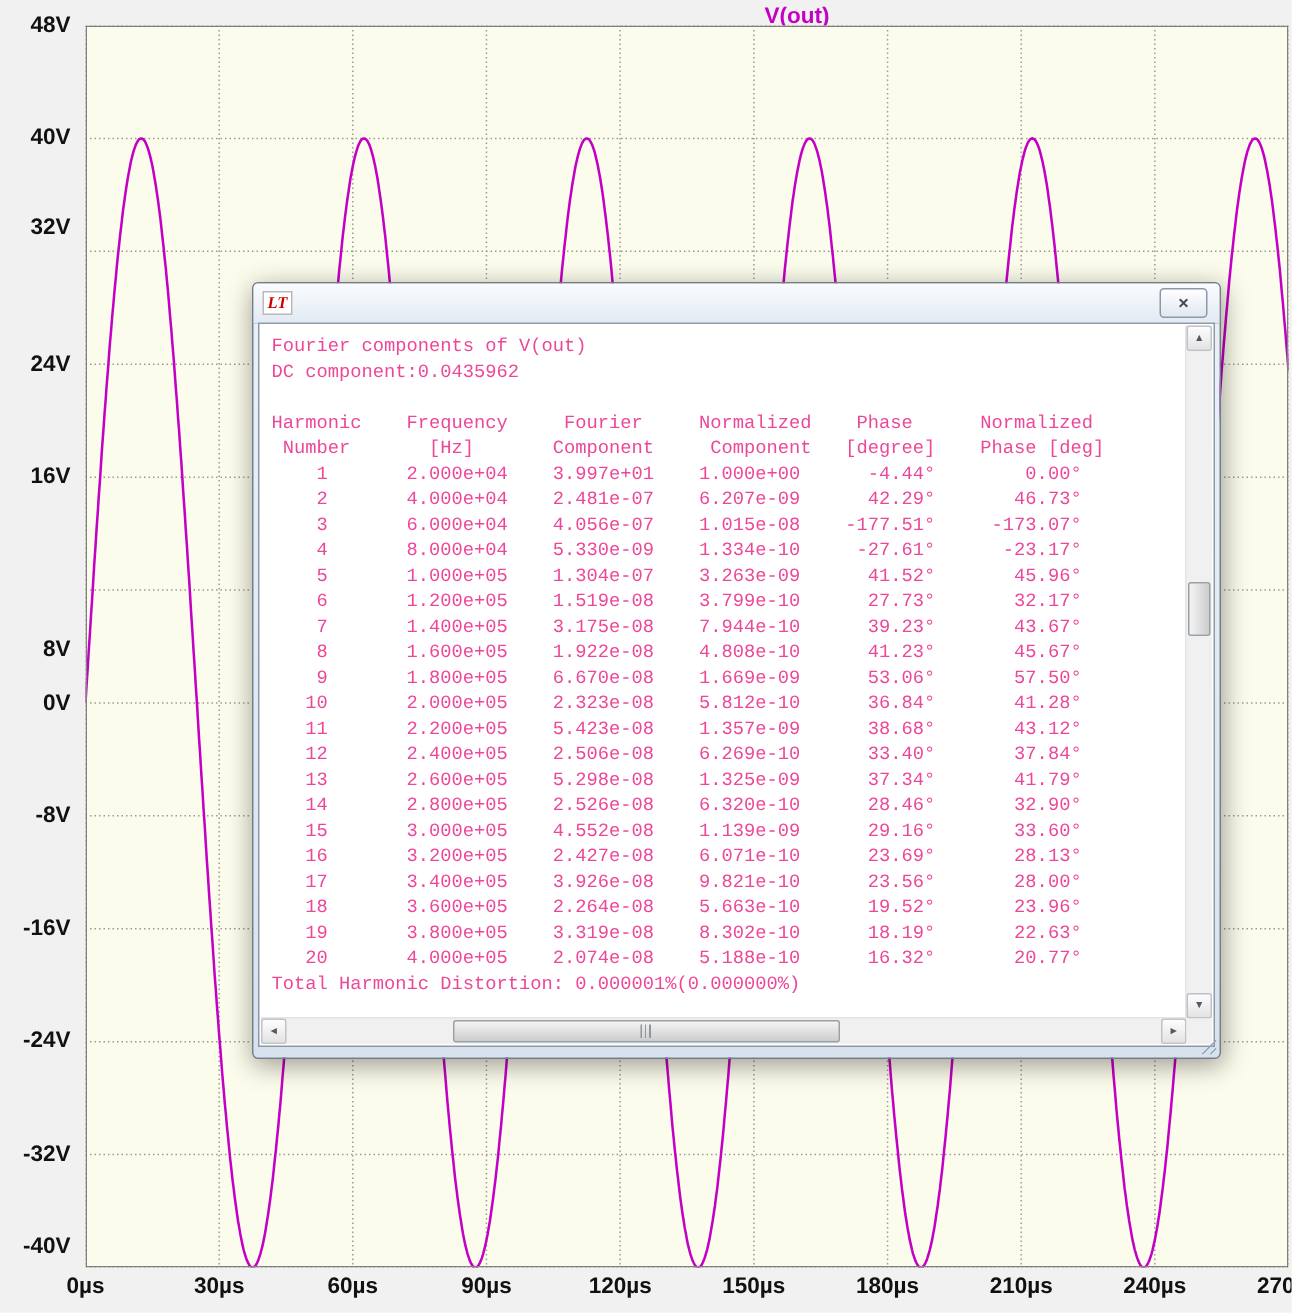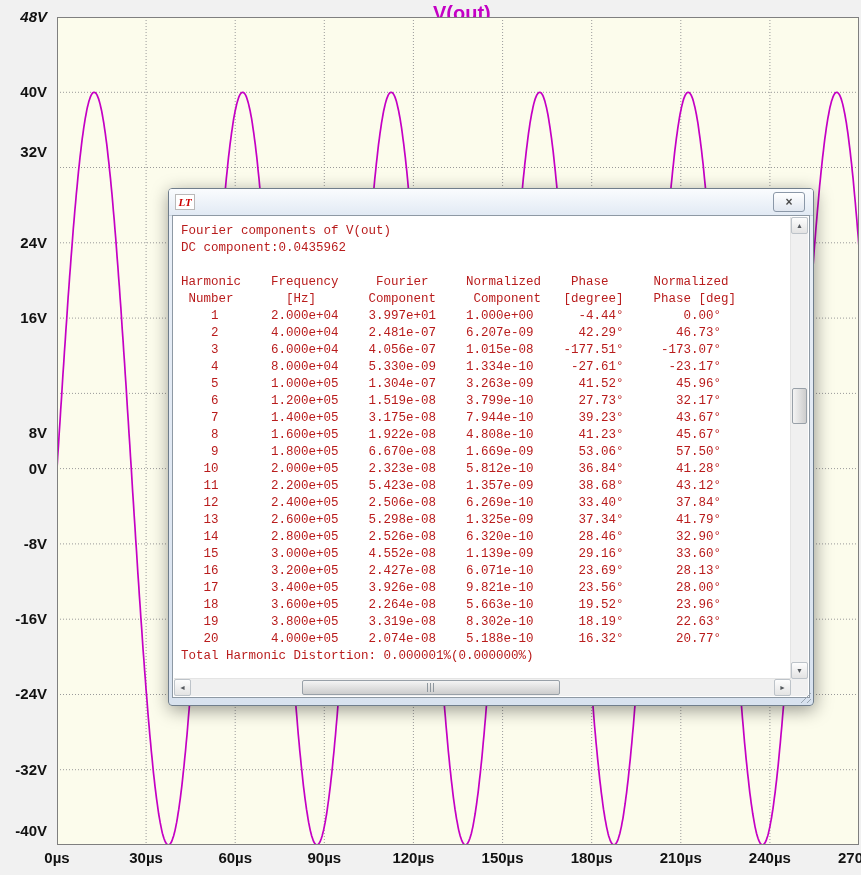--- a/index.html
+++ b/index.html
@@ -4,22 +4,22 @@
 <style>
   html,body{margin:0;padding:0;}
   body{
     width:861px;height:875px;position:relative;overflow:hidden;
     background:#F1F1F1;
     font-family:"Liberation Sans",sans-serif;
   }
 
   
   #plot-title{
-    position:absolute;top:2px;left:433px;width:120px;text-align:left;
-    font-size:20px;font-weight:bold;color:#C400C4;
+    position:absolute;top:2px;left:433px;width:120px;text-align:right;
+    font-size:15px;font-weight:bold;color:#C400C4;
   }
   #plot-area{
     position:absolute;left:57px;top:17px;width:802px;height:828px;
     background:#FCFCEC;
   }
   #trace-svg{display:block;width:802px;height:828px;}
 
   .y-tick{
     position:absolute;right:6px;width:46px;text-align:right;
     font-size:15px;font-weight:bold;color:#111;line-height:16px;
@@ -59,21 +59,21 @@
     color:#4A4A4A;font-size:12px;font-weight:bold;cursor:default;
   }
   .dialog-body{
     position:absolute;left:3px;right:3px;top:26px;bottom:7px;
     background:#FFFFFF;border:1px solid #8E99A4;
   }
   #fourier-pre{
     position:absolute;left:1px;top:1px;right:18px;bottom:18px;
     margin:0;padding:6px 0 0 7px;overflow:hidden;
     font-family:"Liberation Mono",monospace;
-    font-size:12.5px;line-height:17px;color:#b91c1c;white-space:pre;
+    font-size:12.5px;line-height:17px;color:#ec4899;white-space:pre;
   }
 
   
   .sb-v{position:absolute;top:1px;right:1px;bottom:18px;width:17px;background:#F0F0F0;border-left:1px solid #E4E4E4;}
   .sb-h{position:absolute;left:1px;right:18px;bottom:1px;height:17px;background:#F0F0F0;border-top:1px solid #E4E4E4;}
   .sb-btn{
     position:absolute;width:17px;height:17px;box-sizing:border-box;
     background:linear-gradient(#FDFDFD,#E3E3E3);
     border:1px solid #BDC3C9;border-radius:2px;
     display:flex;align-items:center;justify-content:center;
@@ -130,21 +130,21 @@
       <line x1="534.7" y1="0" x2="534.7" y2="828" stroke="#9A9A9A" stroke-width="1" stroke-dasharray="1 2"></line>
       <line x1="623.8" y1="0" x2="623.8" y2="828" stroke="#9A9A9A" stroke-width="1" stroke-dasharray="1 2"></line>
       <line x1="712.9" y1="0" x2="712.9" y2="828" stroke="#9A9A9A" stroke-width="1" stroke-dasharray="1 2"></line>
       <line x1="802.0" y1="0" x2="802.0" y2="828" stroke="#9A9A9A" stroke-width="1" stroke-dasharray="1 2"></line>
       <polyline fill="none" stroke="#C400C4" stroke-width="1.7" points="0.0,451.6 0.7,439.8 1.5,428.0 2.2,416.2 3.0,404.5 3.7,392.8 4.5,381.1 5.2,369.5 5.9,358.0 6.7,346.6 7.4,335.3 8.2,324.1 8.9,313.1 9.7,302.2 10.4,291.4 11.1,280.8 11.9,270.3 12.6,260.1 13.4,250.0 14.1,240.1 14.9,230.4 15.6,221.0 16.3,211.7 17.1,202.7 17.8,194.0 18.6,185.5 19.3,177.3 20.1,169.3 20.8,161.6 21.5,154.3 22.3,147.2 23.0,140.4 23.8,133.9 24.5,127.7 25.2,121.8 26.0,116.3 26.7,111.1 27.5,106.2 28.2,101.7 29.0,97.5 29.7,93.7 30.4,90.2 31.2,87.1 31.9,84.3 32.7,81.9 33.4,79.9 34.2,78.2 34.9,76.9 35.6,76.0 36.4,75.5 37.1,75.3 37.9,75.5 38.6,76.0 39.4,76.9 40.1,78.2 40.8,79.9 41.6,81.9 42.3,84.3 43.1,87.1 43.8,90.2 44.6,93.7 45.3,97.5 46.0,101.7 46.8,106.2 47.5,111.1 48.3,116.3 49.0,121.8 49.8,127.7 50.5,133.9 51.2,140.4 52.0,147.2 52.7,154.3 53.5,161.6 54.2,169.3 55.0,177.3 55.7,185.5 56.4,194.0 57.2,202.7 57.9,211.7 58.7,221.0 59.4,230.4 60.1,240.1 60.9,250.0 61.6,260.1 62.4,270.3 63.1,280.8 63.9,291.4 64.6,302.2 65.3,313.1 66.1,324.1 66.8,335.3 67.6,346.6 68.3,358.0 69.1,369.5 69.8,381.1 70.5,392.8 71.3,404.5 72.0,416.2 72.8,428.0 73.5,439.8 74.3,451.6 75.0,463.5 75.7,475.3 76.5,487.1 77.2,498.8 78.0,510.5 78.7,522.2 79.5,533.7 80.2,545.2 80.9,556.6 81.7,567.9 82.4,579.1 83.2,590.2 83.9,601.1 84.7,611.9 85.4,622.5 86.1,633.0 86.9,643.2 87.6,653.3 88.4,663.2 89.1,672.9 89.9,682.3 90.6,691.5 91.3,700.5 92.1,709.3 92.8,717.8 93.6,726.0 94.3,734.0 95.1,741.6 95.8,749.0 96.5,756.1 97.3,762.9 98.0,769.4 98.8,775.6 99.5,781.4 100.3,787.0 101.0,792.2 101.7,797.0 102.5,801.6 103.2,805.7 104.0,809.6 104.7,813.1 105.4,816.2 106.2,818.9 106.9,821.3 107.7,823.4 108.4,825.0 109.2,826.3 109.9,827.3 110.6,827.8 111.4,828.0 112.1,827.8 112.9,827.3 113.6,826.3 114.4,825.0 115.1,823.4 115.8,821.3 116.6,818.9 117.3,816.2 118.1,813.1 118.8,809.6 119.6,805.7 120.3,801.6 121.0,797.0 121.8,792.2 122.5,787.0 123.3,781.4 124.0,775.6 124.8,769.4 125.5,762.9 126.2,756.1 127.0,749.0 127.7,741.6 128.5,734.0 129.2,726.0 130.0,717.8 130.7,709.3 131.4,700.5 132.2,691.5 132.9,682.3 133.7,672.9 134.4,663.2 135.2,653.3 135.9,643.2 136.6,633.0 137.4,622.5 138.1,611.9 138.9,601.1 139.6,590.2 140.3,579.1 141.1,567.9 141.8,556.6 142.6,545.2 143.3,533.7 144.1,522.2 144.8,510.5 145.5,498.8 146.3,487.1 147.0,475.3 147.8,463.5 148.5,451.6 149.3,439.8 150.0,428.0 150.7,416.2 151.5,404.5 152.2,392.8 153.0,381.1 153.7,369.5 154.5,358.0 155.2,346.6 155.9,335.3 156.7,324.1 157.4,313.1 158.2,302.2 158.9,291.4 159.7,280.8 160.4,270.3 161.1,260.1 161.9,250.0 162.6,240.1 163.4,230.4 164.1,221.0 164.9,211.7 165.6,202.7 166.3,194.0 167.1,185.5 167.8,177.3 168.6,169.3 169.3,161.6 170.1,154.3 170.8,147.2 171.5,140.4 172.3,133.9 173.0,127.7 173.8,121.8 174.5,116.3 175.3,111.1 176.0,106.2 176.7,101.7 177.5,97.5 178.2,93.7 179.0,90.2 179.7,87.1 180.5,84.3 181.2,81.9 181.9,79.9 182.7,78.2 183.4,76.9 184.2,76.0 184.9,75.5 185.6,75.3 186.4,75.5 187.1,76.0 187.9,76.9 188.6,78.2 189.4,79.9 190.1,81.9 190.8,84.3 191.6,87.1 192.3,90.2 193.1,93.7 193.8,97.5 194.6,101.7 195.3,106.2 196.0,111.1 196.8,116.3 197.5,121.8 198.3,127.7 199.0,133.9 199.8,140.4 200.5,147.2 201.2,154.3 202.0,161.6 202.7,169.3 203.5,177.3 204.2,185.5 205.0,194.0 205.7,202.7 206.4,211.7 207.2,221.0 207.9,230.4 208.7,240.1 209.4,250.0 210.2,260.1 210.9,270.3 211.6,280.8 212.4,291.4 213.1,302.2 213.9,313.1 214.6,324.1 215.4,335.3 216.1,346.6 216.8,358.0 217.6,369.5 218.3,381.1 219.1,392.8 219.8,404.5 220.6,416.2 221.3,428.0 222.0,439.8 222.8,451.6 223.5,463.5 224.3,475.3 225.0,487.1 225.7,498.8 226.5,510.5 227.2,522.2 228.0,533.7 228.7,545.2 229.5,556.6 230.2,567.9 230.9,579.1 231.7,590.2 232.4,601.1 233.2,611.9 233.9,622.5 234.7,633.0 235.4,643.2 236.1,653.3 236.9,663.2 237.6,672.9 238.4,682.3 239.1,691.5 239.9,700.5 240.6,709.3 241.3,717.8 242.1,726.0 242.8,734.0 243.6,741.6 244.3,749.0 245.1,756.1 245.8,762.9 246.5,769.4 247.3,775.6 248.0,781.4 248.8,787.0 249.5,792.2 250.3,797.0 251.0,801.6 251.7,805.7 252.5,809.6 253.2,813.1 254.0,816.2 254.7,818.9 255.5,821.3 256.2,823.4 256.9,825.0 257.7,826.3 258.4,827.3 259.2,827.8 259.9,828.0 260.7,827.8 261.4,827.3 262.1,826.3 262.9,825.0 263.6,823.4 264.4,821.3 265.1,818.9 265.8,816.2 266.6,813.1 267.3,809.6 268.1,805.7 268.8,801.6 269.6,797.0 270.3,792.2 271.0,787.0 271.8,781.4 272.5,775.6 273.3,769.4 274.0,762.9 274.8,756.1 275.5,749.0 276.2,741.6 277.0,734.0 277.7,726.0 278.5,717.8 279.2,709.3 280.0,700.5 280.7,691.5 281.4,682.3 282.2,672.9 282.9,663.2 283.7,653.3 284.4,643.2 285.2,633.0 285.9,622.5 286.6,611.9 287.4,601.1 288.1,590.2 288.9,579.1 289.6,567.9 290.4,556.6 291.1,545.2 291.8,533.7 292.6,522.2 293.3,510.5 294.1,498.8 294.8,487.1 295.6,475.3 296.3,463.5 297.0,451.6 297.8,439.8 298.5,428.0 299.3,416.2 300.0,404.5 300.8,392.8 301.5,381.1 302.2,369.5 303.0,358.0 303.7,346.6 304.5,335.3 305.2,324.1 305.9,313.1 306.7,302.2 307.4,291.4 308.2,280.8 308.9,270.3 309.7,260.1 310.4,250.0 311.1,240.1 311.9,230.4 312.6,221.0 313.4,211.7 314.1,202.7 314.9,194.0 315.6,185.5 316.3,177.3 317.1,169.3 317.8,161.6 318.6,154.3 319.3,147.2 320.1,140.4 320.8,133.9 321.5,127.7 322.3,121.8 323.0,116.3 323.8,111.1 324.5,106.2 325.3,101.7 326.0,97.5 326.7,93.7 327.5,90.2 328.2,87.1 329.0,84.3 329.7,81.9 330.5,79.9 331.2,78.2 331.9,76.9 332.7,76.0 333.4,75.5 334.2,75.3 334.9,75.5 335.7,76.0 336.4,76.9 337.1,78.2 337.9,79.9 338.6,81.9 339.4,84.3 340.1,87.1 340.8,90.2 341.6,93.7 342.3,97.5 343.1,101.7 343.8,106.2 344.6,111.1 345.3,116.3 346.0,121.8 346.8,127.7 347.5,133.9 348.3,140.4 349.0,147.2 349.8,154.3 350.5,161.6 351.2,169.3 352.0,177.3 352.7,185.5 353.5,194.0 354.2,202.7 355.0,211.7 355.7,221.0 356.4,230.4 357.2,240.1 357.9,250.0 358.7,260.1 359.4,270.3 360.2,280.8 360.9,291.4 361.6,302.2 362.4,313.1 363.1,324.1 363.9,335.3 364.6,346.6 365.4,358.0 366.1,369.5 366.8,381.1 367.6,392.8 368.3,404.5 369.1,416.2 369.8,428.0 370.6,439.8 371.3,451.6 372.0,463.5 372.8,475.3 373.5,487.1 374.3,498.8 375.0,510.5 375.8,522.2 376.5,533.7 377.2,545.2 378.0,556.6 378.7,567.9 379.5,579.1 380.2,590.2 380.9,601.1 381.7,611.9 382.4,622.5 383.2,633.0 383.9,643.2 384.7,653.3 385.4,663.2 386.1,672.9 386.9,682.3 387.6,691.5 388.4,700.5 389.1,709.3 389.9,717.8 390.6,726.0 391.3,734.0 392.1,741.6 392.8,749.0 393.6,756.1 394.3,762.9 395.1,769.4 395.8,775.6 396.5,781.4 397.3,787.0 398.0,792.2 398.8,797.0 399.5,801.6 400.3,805.7 401.0,809.6 401.7,813.1 402.5,816.2 403.2,818.9 404.0,821.3 404.7,823.4 405.5,825.0 406.2,826.3 406.9,827.3 407.7,827.8 408.4,828.0 409.2,827.8 409.9,827.3 410.7,826.3 411.4,825.0 412.1,823.4 412.9,821.3 413.6,818.9 414.4,816.2 415.1,813.1 415.9,809.6 416.6,805.7 417.3,801.6 418.1,797.0 418.8,792.2 419.6,787.0 420.3,781.4 421.1,775.6 421.8,769.4 422.5,762.9 423.3,756.1 424.0,749.0 424.8,741.6 425.5,734.0 426.2,726.0 427.0,717.8 427.7,709.3 428.5,700.5 429.2,691.5 430.0,682.3 430.7,672.9 431.4,663.2 432.2,653.3 432.9,643.2 433.7,633.0 434.4,622.5 435.2,611.9 435.9,601.1 436.6,590.2 437.4,579.1 438.1,567.9 438.9,556.6 439.6,545.2 440.4,533.7 441.1,522.2 441.8,510.5 442.6,498.8 443.3,487.1 444.1,475.3 444.8,463.5 445.6,451.6 446.3,439.8 447.0,428.0 447.8,416.2 448.5,404.5 449.3,392.8 450.0,381.1 450.8,369.5 451.5,358.0 452.2,346.6 453.0,335.3 453.7,324.1 454.5,313.1 455.2,302.2 456.0,291.4 456.7,280.8 457.4,270.3 458.2,260.1 458.9,250.0 459.7,240.1 460.4,230.4 461.1,221.0 461.9,211.7 462.6,202.7 463.4,194.0 464.1,185.5 464.9,177.3 465.6,169.3 466.3,161.6 467.1,154.3 467.8,147.2 468.6,140.4 469.3,133.9 470.1,127.7 470.8,121.8 471.5,116.3 472.3,111.1 473.0,106.2 473.8,101.7 474.5,97.5 475.3,93.7 476.0,90.2 476.7,87.1 477.5,84.3 478.2,81.9 479.0,79.9 479.7,78.2 480.5,76.9 481.2,76.0 481.9,75.5 482.7,75.3 483.4,75.5 484.2,76.0 484.9,76.9 485.7,78.2 486.4,79.9 487.1,81.9 487.9,84.3 488.6,87.1 489.4,90.2 490.1,93.7 490.9,97.5 491.6,101.7 492.3,106.2 493.1,111.1 493.8,116.3 494.6,121.8 495.3,127.7 496.1,133.9 496.8,140.4 497.5,147.2 498.3,154.3 499.0,161.6 499.8,169.3 500.5,177.3 501.3,185.5 502.0,194.0 502.7,202.7 503.5,211.7 504.2,221.0 505.0,230.4 505.7,240.1 506.4,250.0 507.2,260.1 507.9,270.3 508.7,280.8 509.4,291.4 510.2,302.2 510.9,313.1 511.6,324.1 512.4,335.3 513.1,346.6 513.9,358.0 514.6,369.5 515.4,381.1 516.1,392.8 516.8,404.5 517.6,416.2 518.3,428.0 519.1,439.8 519.8,451.6 520.6,463.5 521.3,475.3 522.0,487.1 522.8,498.8 523.5,510.5 524.3,522.2 525.0,533.7 525.8,545.2 526.5,556.6 527.2,567.9 528.0,579.1 528.7,590.2 529.5,601.1 530.2,611.9 531.0,622.5 531.7,633.0 532.4,643.2 533.2,653.3 533.9,663.2 534.7,672.9 535.4,682.3 536.2,691.5 536.9,700.5 537.6,709.3 538.4,717.8 539.1,726.0 539.9,734.0 540.6,741.6 541.4,749.0 542.1,756.1 542.8,762.9 543.6,769.4 544.3,775.6 545.1,781.4 545.8,787.0 546.5,792.2 547.3,797.0 548.0,801.6 548.8,805.7 549.5,809.6 550.3,813.1 551.0,816.2 551.7,818.9 552.5,821.3 553.2,823.4 554.0,825.0 554.7,826.3 555.5,827.3 556.2,827.8 556.9,828.0 557.7,827.8 558.4,827.3 559.2,826.3 559.9,825.0 560.7,823.4 561.4,821.3 562.1,818.9 562.9,816.2 563.6,813.1 564.4,809.6 565.1,805.7 565.9,801.6 566.6,797.0 567.3,792.2 568.1,787.0 568.8,781.4 569.6,775.6 570.3,769.4 571.1,762.9 571.8,756.1 572.5,749.0 573.3,741.6 574.0,734.0 574.8,726.0 575.5,717.8 576.3,709.3 577.0,700.5 577.7,691.5 578.5,682.3 579.2,672.9 580.0,663.2 580.7,653.3 581.4,643.2 582.2,633.0 582.9,622.5 583.7,611.9 584.4,601.1 585.2,590.2 585.9,579.1 586.6,567.9 587.4,556.6 588.1,545.2 588.9,533.7 589.6,522.2 590.4,510.5 591.1,498.8 591.8,487.1 592.6,475.3 593.3,463.5 594.1,451.6 594.8,439.8 595.6,428.0 596.3,416.2 597.0,404.5 597.8,392.8 598.5,381.1 599.3,369.5 600.0,358.0 600.8,346.6 601.5,335.3 602.2,324.1 603.0,313.1 603.7,302.2 604.5,291.4 605.2,280.8 606.0,270.3 606.7,260.1 607.4,250.0 608.2,240.1 608.9,230.4 609.7,221.0 610.4,211.7 611.2,202.7 611.9,194.0 612.6,185.5 613.4,177.3 614.1,169.3 614.9,161.6 615.6,154.3 616.4,147.2 617.1,140.4 617.8,133.9 618.6,127.7 619.3,121.8 620.1,116.3 620.8,111.1 621.6,106.2 622.3,101.7 623.0,97.5 623.8,93.7 624.5,90.2 625.3,87.1 626.0,84.3 626.7,81.9 627.5,79.9 628.2,78.2 629.0,76.9 629.7,76.0 630.5,75.5 631.2,75.3 631.9,75.5 632.7,76.0 633.4,76.9 634.2,78.2 634.9,79.9 635.7,81.9 636.4,84.3 637.1,87.1 637.9,90.2 638.6,93.7 639.4,97.5 640.1,101.7 640.9,106.2 641.6,111.1 642.3,116.3 643.1,121.8 643.8,127.7 644.6,133.9 645.3,140.4 646.1,147.2 646.8,154.3 647.5,161.6 648.3,169.3 649.0,177.3 649.8,185.5 650.5,194.0 651.3,202.7 652.0,211.7 652.7,221.0 653.5,230.4 654.2,240.1 655.0,250.0 655.7,260.1 656.5,270.3 657.2,280.8 657.9,291.4 658.7,302.2 659.4,313.1 660.2,324.1 660.9,335.3 661.6,346.6 662.4,358.0 663.1,369.5 663.9,381.1 664.6,392.8 665.4,404.5 666.1,416.2 666.8,428.0 667.6,439.8 668.3,451.6 669.1,463.5 669.8,475.3 670.6,487.1 671.3,498.8 672.0,510.5 672.8,522.2 673.5,533.7 674.3,545.2 675.0,556.6 675.8,567.9 676.5,579.1 677.2,590.2 678.0,601.1 678.7,611.9 679.5,622.5 680.2,633.0 681.0,643.2 681.7,653.3 682.4,663.2 683.2,672.9 683.9,682.3 684.7,691.5 685.4,700.5 686.2,709.3 686.9,717.8 687.6,726.0 688.4,734.0 689.1,741.6 689.9,749.0 690.6,756.1 691.4,762.9 692.1,769.4 692.8,775.6 693.6,781.4 694.3,787.0 695.1,792.2 695.8,797.0 696.6,801.6 697.3,805.7 698.0,809.6 698.8,813.1 699.5,816.2 700.3,818.9 701.0,821.3 701.8,823.4 702.5,825.0 703.2,826.3 704.0,827.3 704.7,827.8 705.5,828.0 706.2,827.8 706.9,827.3 707.7,826.3 708.4,825.0 709.2,823.4 709.9,821.3 710.7,818.9 711.4,816.2 712.1,813.1 712.9,809.6 713.6,805.7 714.4,801.6 715.1,797.0 715.9,792.2 716.6,787.0 717.3,781.4 718.1,775.6 718.8,769.4 719.6,762.9 720.3,756.1 721.1,749.0 721.8,741.6 722.5,734.0 723.3,726.0 724.0,717.8 724.8,709.3 725.5,700.5 726.3,691.5 727.0,682.3 727.7,672.9 728.5,663.2 729.2,653.3 730.0,643.2 730.7,633.0 731.5,622.5 732.2,611.9 732.9,601.1 733.7,590.2 734.4,579.1 735.2,567.9 735.9,556.6 736.7,545.2 737.4,533.7 738.1,522.2 738.9,510.5 739.6,498.8 740.4,487.1 741.1,475.3 741.9,463.5 742.6,451.6 743.3,439.8 744.1,428.0 744.8,416.2 745.6,404.5 746.3,392.8 747.0,381.1 747.8,369.5 748.5,358.0 749.3,346.6 750.0,335.3 750.8,324.1 751.5,313.1 752.2,302.2 753.0,291.4 753.7,280.8 754.5,270.3 755.2,260.1 756.0,250.0 756.7,240.1 757.4,230.4 758.2,221.0 758.9,211.7 759.7,202.7 760.4,194.0 761.2,185.5 761.9,177.3 762.6,169.3 763.4,161.6 764.1,154.3 764.9,147.2 765.6,140.4 766.4,133.9 767.1,127.7 767.8,121.8 768.6,116.3 769.3,111.1 770.1,106.2 770.8,101.7 771.6,97.5 772.3,93.7 773.0,90.2 773.8,87.1 774.5,84.3 775.3,81.9 776.0,79.9 776.8,78.2 777.5,76.9 778.2,76.0 779.0,75.5 779.7,75.3 780.5,75.5 781.2,76.0 781.9,76.9 782.7,78.2 783.4,79.9 784.2,81.9 784.9,84.3 785.7,87.1 786.4,90.2 787.1,93.7 787.9,97.5 788.6,101.7 789.4,106.2 790.1,111.1 790.9,116.3 791.6,121.8 792.3,127.7 793.1,133.9 793.8,140.4 794.6,147.2 795.3,154.3 796.1,161.6 796.8,169.3 797.5,177.3 798.3,185.5 799.0,194.0 799.8,202.7 800.5,211.7 801.3,221.0 802.0,230.4"></polyline>
       <rect x="0.5" y="0.5" width="801" height="827" fill="none" stroke="#7F7F7F"></rect>
     </svg>
 </div>
 
 <div id="y-labels">
-    <div class="y-tick" style="top: 9px; font-style: italic;">48V</div>
+    <div class="y-tick" style="top: 9px;">48V</div>
     <div class="y-tick" style="top: 84.2727px;">40V</div>
     <div class="y-tick" style="top: 144px;">32V</div>
     <div class="y-tick" style="top: 234.818px; padding-left: 20px;">24V</div>
     <div class="y-tick" style="top: 310.091px;">16V</div>
     <div class="y-tick" style="top: 385.364px; margin-top: 40px;">8V</div>
     <div class="y-tick" style="top: 460.636px;">0V</div>
     <div class="y-tick" style="top: 535.909px;">-8V</div>
     <div class="y-tick" style="top: 611.182px;">-16V</div>
     <div class="y-tick" style="top: 686.455px;">-24V</div>
     <div class="y-tick" style="top: 761.727px;">-32V</div>

